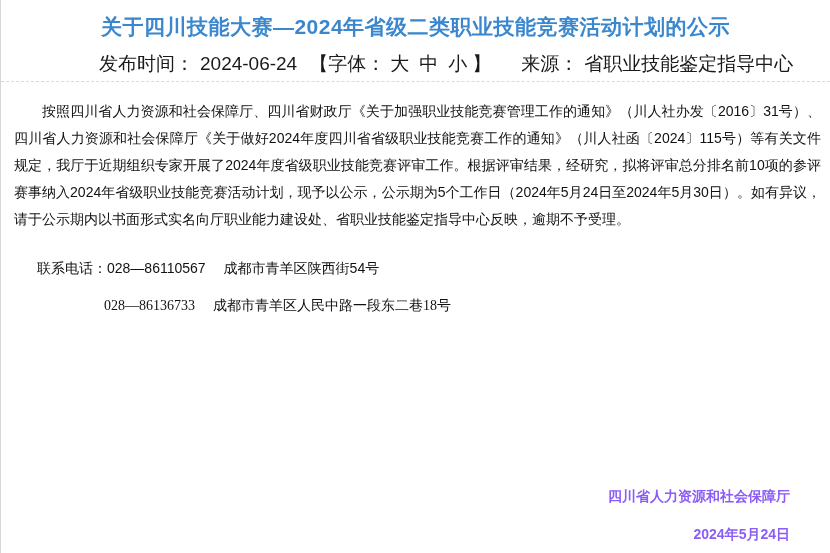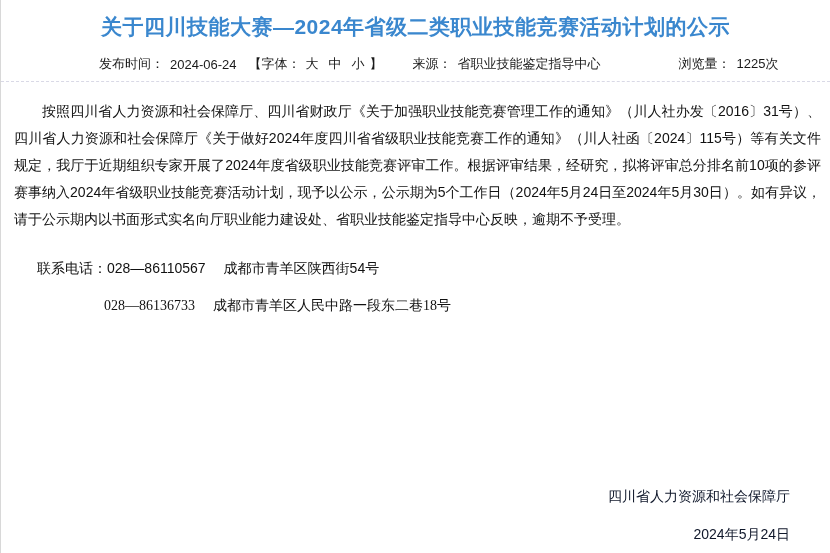--- a/index.html
+++ b/index.html
@@ -25,21 +25,21 @@
     font-weight: bold;
     line-height: 28px;
     letter-spacing: 0.5px;
   }
   .meta-row {
     margin-top: 13px;
     height: 20px;
     display: flex;
     align-items: center;
     padding-left: 98px;
-    font-size: 13px;
+    font-size: 19px;
     color: #1a1a1a;
     white-space: nowrap;
   }
   .meta-item { display: inline-flex; align-items: center; }
   .meta-label { margin-right: 6px; }
   .meta-src { margin-left: 30px; }
   .meta-font { margin-left: 12px; }
   .meta-views { margin-left: 78px; align-items: flex-end; }
   .font-size-opt { margin: 0 5px; cursor: pointer; }
   .divider {
@@ -72,21 +72,22 @@
     margin-left: 23px;
     height: 20px;
     line-height: 20px;
   }
   .attachment-title { color: #111111; text-decoration: none; }
   .signature-block {
     position: absolute;
     right: 40px;
     text-align: right;
     font-size: 14px;
-    color: #0f172a;
+    color: #8b5cf6;
+    font-weight: bold;
   }
   .signature-org { top: 488px; }
   .signature-date { top: 526px; }
 </style>
 </head>
 <body>
 
 <div class="page">
 
   <div class="article-header">

